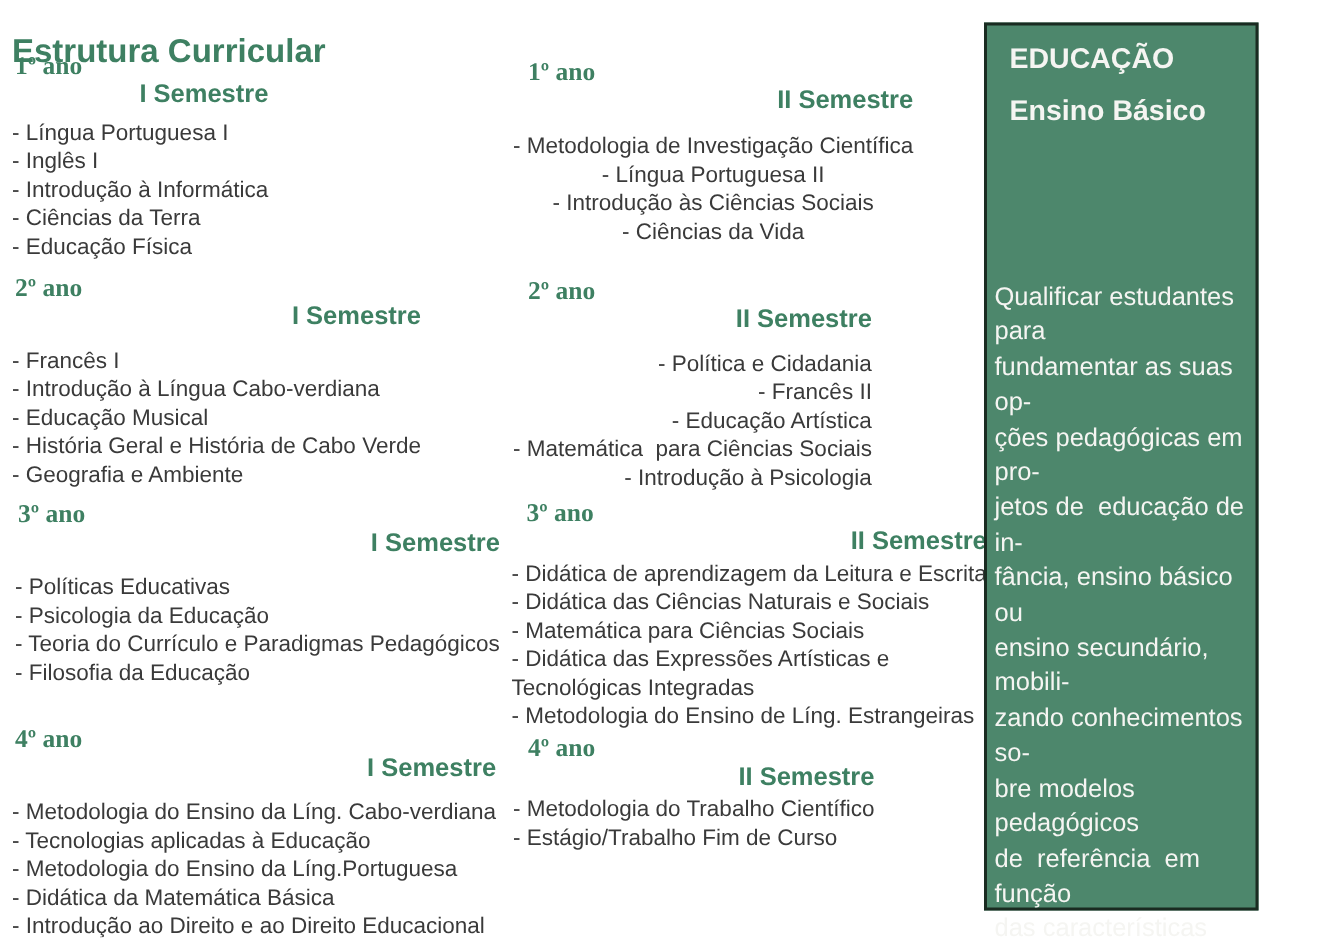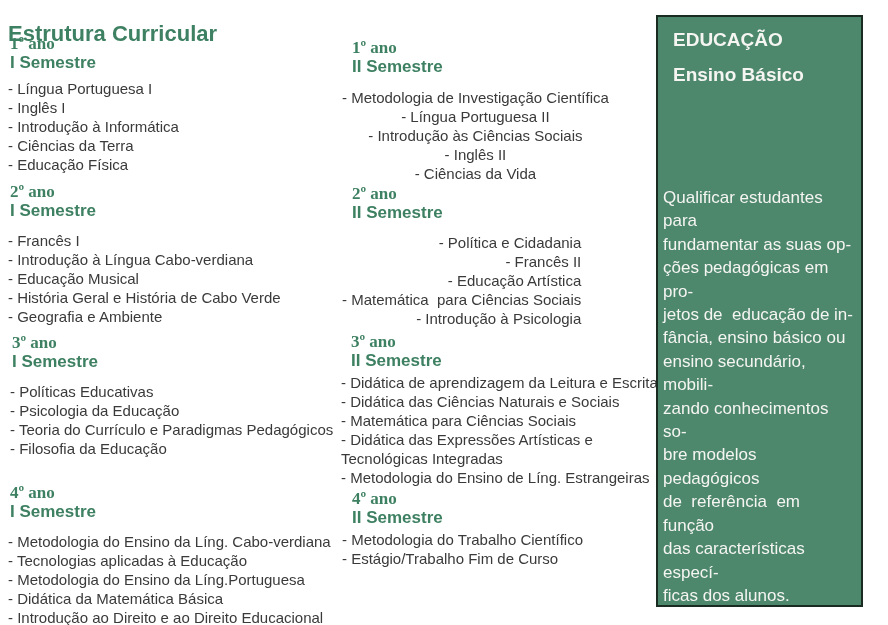--- a/index.html
+++ b/index.html
@@ -17,36 +17,37 @@
   }
   .section{position:absolute;}
   .section .year{
     font-size:17px;line-height:19px;font-weight:700;color:#3e8062;
     white-space:pre;
     font-family:Liberation Serif, serif;
   }
   .section .sem{
     font-size:17px;line-height:20px;font-weight:700;color:#3e8062;
     white-space:pre;
+    text-align:right;
   }
   .sec-l .year,.sec-l .sem{padding-left:2px;}
   .sec-m .year,.sec-m .sem{padding-left:12px;}
   .items{margin-top:10px;}
   .items.mt6{margin-top:6px;}
   .items.mt10{margin-top:10px;text-align:right;}
   .items.mt11{margin-top:11px;text-align:center;}
   .items.mt2{margin-top:2px;}
   .item{
     font-size:15px;line-height:19px;color:#3a3a3a;
     white-space:pre;
   }
   .sec-m .item{padding-left:2px;}
   .sidebar{
     position:absolute;left:656px;top:15px;
-    width:207px;height:592px;
+    width:183px;height:592px;
     box-sizing:border-box;
     background:#4d876c;
     border:2px solid #1a2b21;
     color:#f5f5f2;
   }
   .sb-title{
     margin:12px 8px 0 15px;
     font-size:19px;line-height:22px;font-weight:700;
     white-space:pre;
   }
@@ -115,21 +116,20 @@
     </div>
   </div>
 
   <div class="section sec-m" style="left:340px;top:38px;">
     <div class="year">1º ano</div>
     <div class="sem">II Semestre</div>
     <div class="items mt11">
       <div class="item">- Metodologia de Investigação Científica</div>
       <div class="item">- Língua Portuguesa II</div>
       <div class="item">- Introdução às Ciências Sociais</div>
-      <div class="item">- Inglês II</div>
       <div class="item">- Ciências da Vida</div>
     </div>
   </div>
 
   <div class="section sec-m" style="left:340px;top:184px;">
     <div class="year">2º ano</div>
     <div class="sem">II Semestre</div>
     <div class="items mt10">
       <div class="item">- Política e Cidadania</div>
       <div class="item">- Francês II</div>

